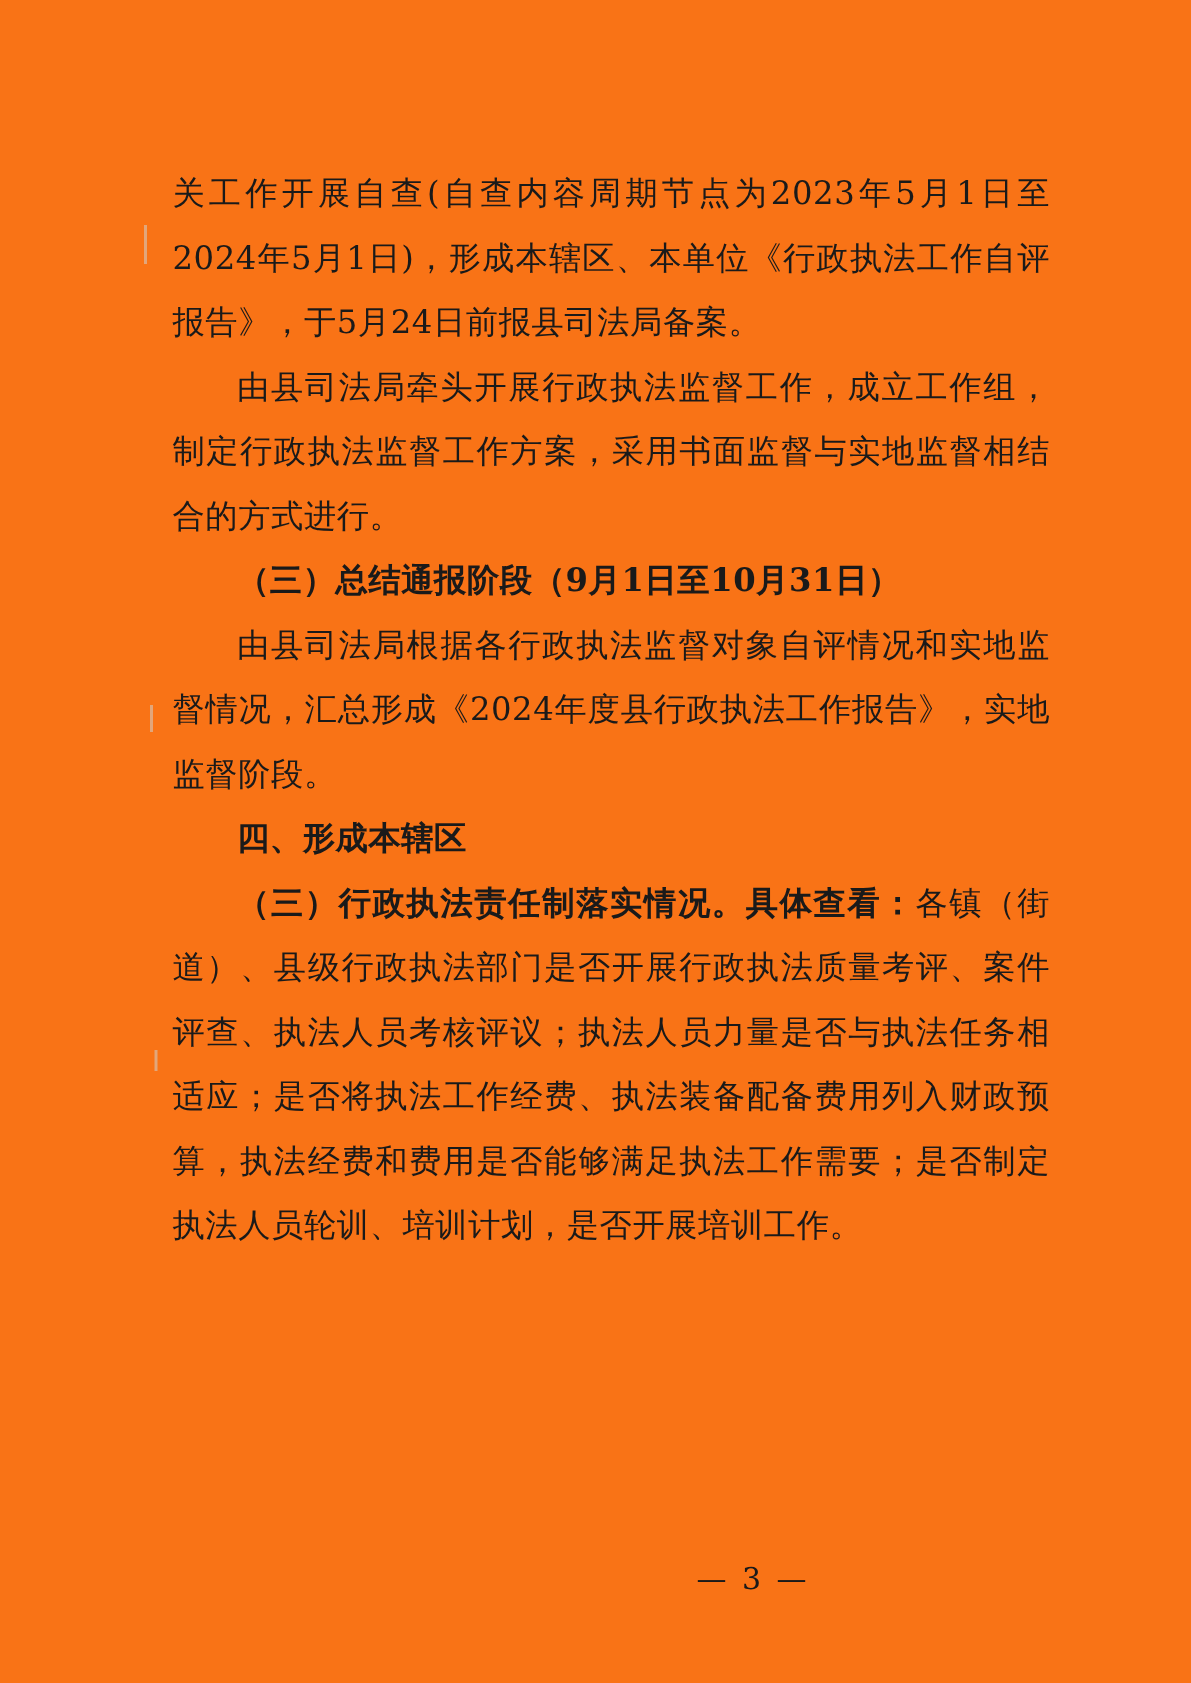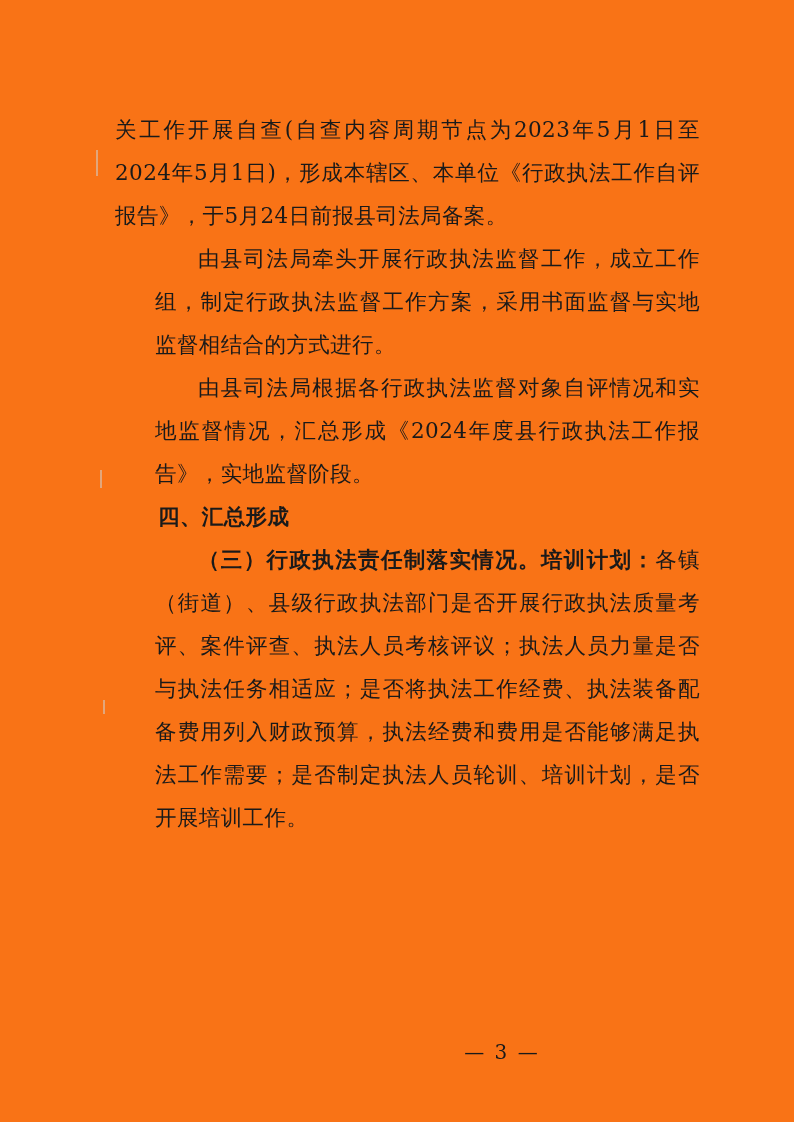--- a/index.html
+++ b/index.html
@@ -26,21 +26,20 @@
     margin: 0 0 0 0;
     font-size: 21.5px;
     line-height: 43px;
     letter-spacing: 0.4px;
     text-align: justify;
     text-justify: inter-ideograph;
     color: #1a1a1a;
   }
   p.indent {
     text-indent: 43px;
-    margin-left: 40px;
   }
   p.heading {
     text-indent: 43px;
     font-weight: 700;
   }
   .bold {
     font-weight: 700;
   }
   .page-number {
     position: absolute;
@@ -69,26 +68,27 @@
   <div class="speck" style="left:100px; top:470px; width:2px; height:18px;"></div>
   <div class="speck" style="left:103px; top:700px; width:2px; height:14px;"></div>
 
   <div class="doc-body">
 
     <p class="plain">关工作开展自查(自查内容周期节点为2023年5月1日至2024年5月1日)，形成本辖区、本单位《行政执法工作自评报告》，于5月24日前报县司法局备案。</p>
 
 
     <p class="indent">由县司法局牵头开展行政执法监督工作，成立工作组，制定行政执法监督工作方案，采用书面监督与实地监督相结合的方式进行。</p>
 
+    <p class="heading">（三）总结通报阶段（9月1日至10月31日）</p>
 
     <p class="indent">由县司法局根据各行政执法监督对象自评情况和实地监督情况，汇总形成《2024年度县行政执法工作报告》，实地监督阶段。</p>
 
-    <p class="heading">四、汇总形成</p>
+    <p class="heading">四、形成本辖区</p>
 
 
 
-    <p class="indent"><span class="bold">（三）行政执法责任制落实情况。培训计划：</span><span>各镇（街道）、县级行政执法部门是否开展行政执法质量考评、案件评查、执法人员考核评议；执法人员力量是否与执法任务相适应；是否将执法工作经费、执法装备配备费用列入财政预算，执法经费和费用是否能够满足执法工作需要；是否制定执法人员轮训、培训计划，是否开展培训工作。</span></p>
+    <p class="indent"><span class="bold">（三）行政执法责任制落实情况。具体查看：</span><span>各镇（街道）、县级行政执法部门是否开展行政执法质量考评、案件评查、执法人员考核评议；执法人员力量是否与执法任务相适应；是否将执法工作经费、执法装备配备费用列入财政预算，执法经费和费用是否能够满足执法工作需要；是否制定执法人员轮训、培训计划，是否开展培训工作。</span></p>
 
   </div>
 
   <div class="page-number">— 3 —</div>
 
 </div>
 
 </body></html>

